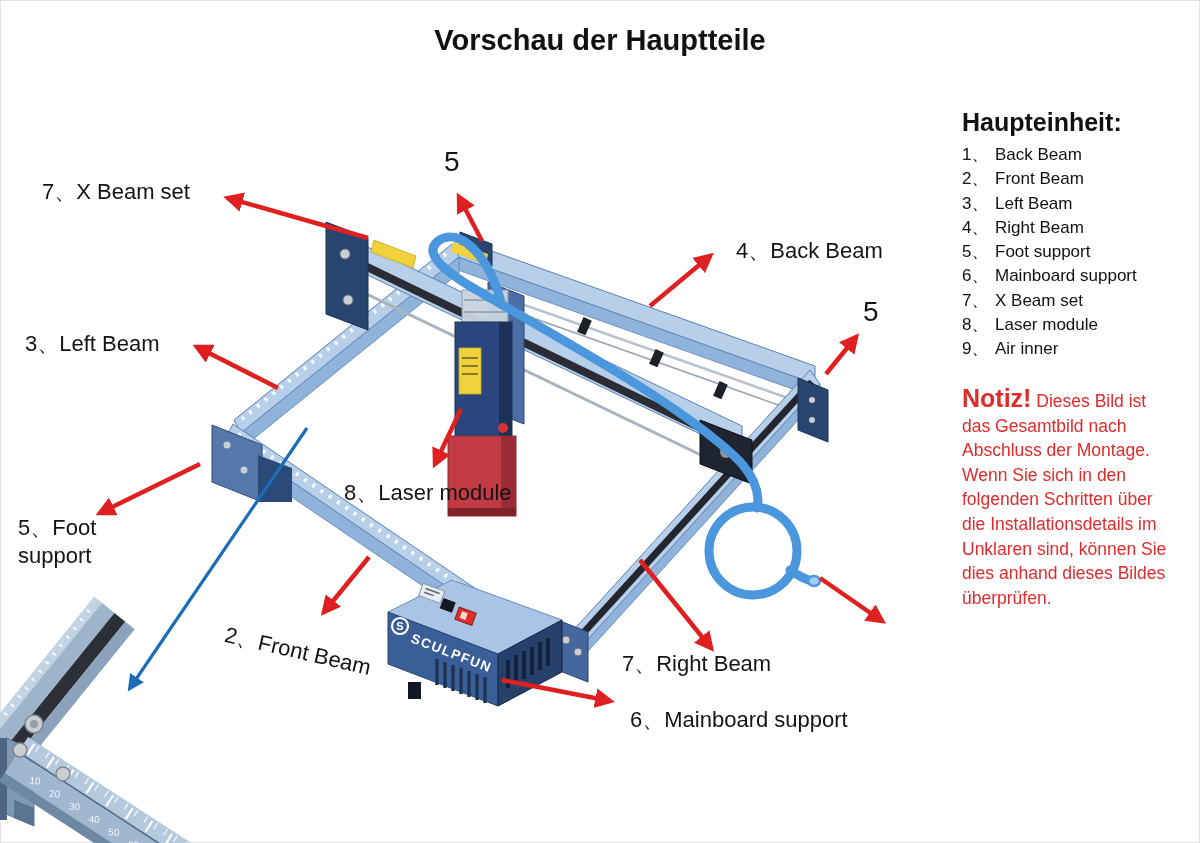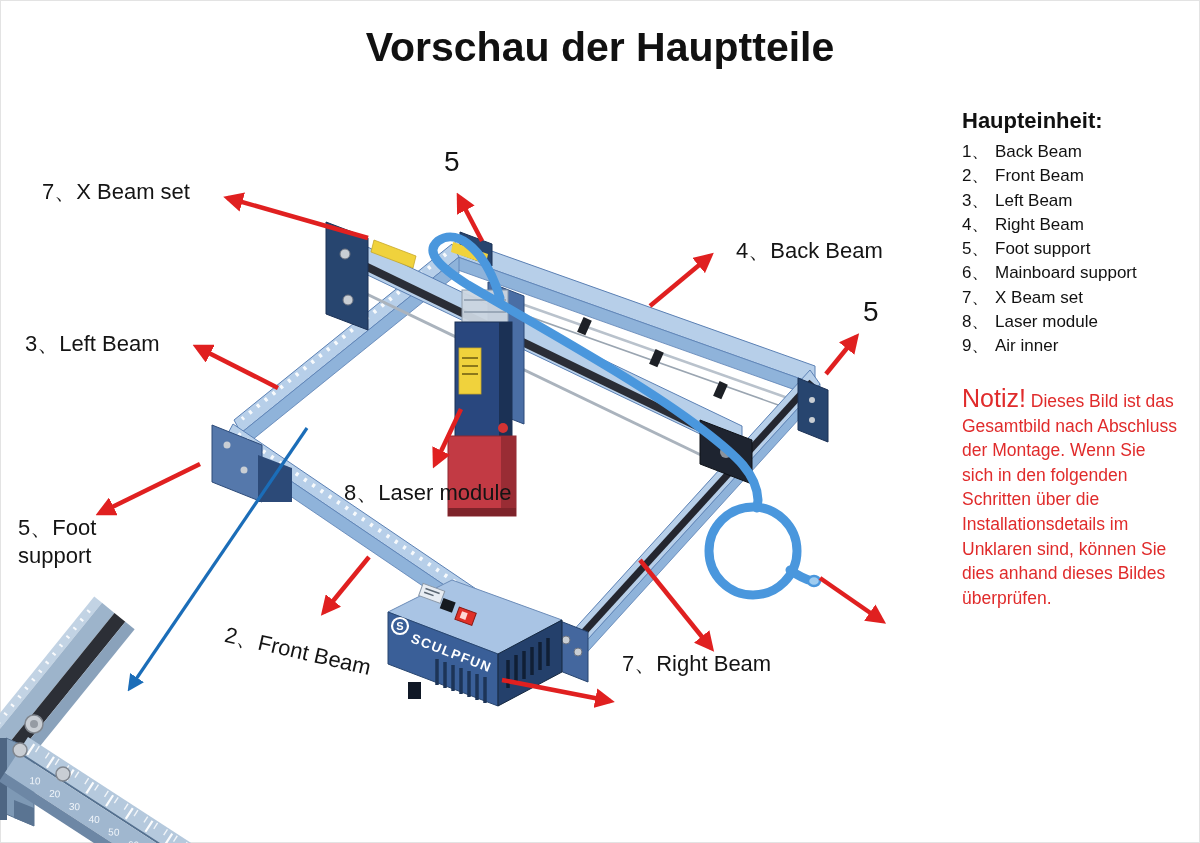--- a/index.html
+++ b/index.html
@@ -1,30 +1,30 @@
 <!DOCTYPE html>
 <html><head>
 <meta charset="utf-8">
 <style>
   html,body{margin:0;padding:0;background:#ffffff;}
   .page{position:relative;width:1200px;height:843px;background:#ffffff;overflow:hidden;
         font-family:"Liberation Sans","DejaVu Sans",sans-serif;box-shadow:inset 0 0 0 1px #e3e3e3;}
   .scene{position:absolute;left:0;top:0;width:1200px;height:843px;}
   .title{position:absolute;left:0;right:0;top:24px;margin:0;text-align:center;
-         font-size:41px;font-weight:bold;color:#111;letter-spacing:0px;}
+         font-size:29px;font-weight:bold;color:#111;letter-spacing:0px;}
   .callout{position:absolute;font-size:22px;color:#141414;white-space:nowrap;line-height:1.15;}
   .callout.big5{font-size:28px;}
   #c-foot{white-space:normal;width:128px;line-height:28px;}
   #c-front{transform:rotate(13deg);transform-origin:left top;}
   .partslist{position:absolute;left:962px;top:108px;width:230px;color:#111;}
-  .partslist .head{font-size:22px;font-weight:bold;margin-bottom:6px;}
+  .partslist .head{font-size:25px;font-weight:bold;margin-bottom:6px;}
   .partslist .row{font-size:17px;line-height:24.3px;display:flex;}
   .partslist .row .n{flex:0 0 33px;}
   .note{position:absolute;color:#e02b2b;}
-  .note .t{font-weight:normal;}
+  .note .t{font-weight:bold;}
   #note-right{left:962px;top:386px;width:216px;font-size:17.5px;line-height:24.6px;}
   #note-right .t{font-size:25px;}
   #note-bottom{left:197px;top:717px;width:356px;font-size:17.5px;line-height:28.4px;}
   #note-bottom .t{font-size:20px;}
 </style>
 </head>
 <body>
 
 <div class="page">
 
@@ -217,20 +217,21 @@
 
 <div class="callout" id="c-xbeam" style="left:42px;top:179px">7、X Beam set</div>
 <div class="callout big5" style="left:444px;top:146px">5</div>
 <div class="callout" style="left:736px;top:238px">4、Back Beam</div>
 <div class="callout big5" style="left:863px;top:296px">5</div>
 <div class="callout" style="left:25px;top:331px">3、Left Beam</div>
 <div class="callout" style="left:344px;top:480px">8、Laser module</div>
 <div class="callout" id="c-foot" style="left:18px;top:514px">5、Foot support</div>
 <div class="callout" id="c-front" style="left:228px;top:622px">2、Front Beam</div>
 <div class="callout" style="left:622px;top:651px">7、Right Beam</div>
+<div class="callout" style="left:630px;top:707px">6、Mainboard support</div>
 
 <div class="partslist">
   <div class="head">Haupteinheit:</div>
   <div class="row">
         <span class="n">1、</span>
         <span>Back Beam</span>
       </div>
   <div class="row">
         <span class="n">2、</span>
         <span>Front Beam</span>

